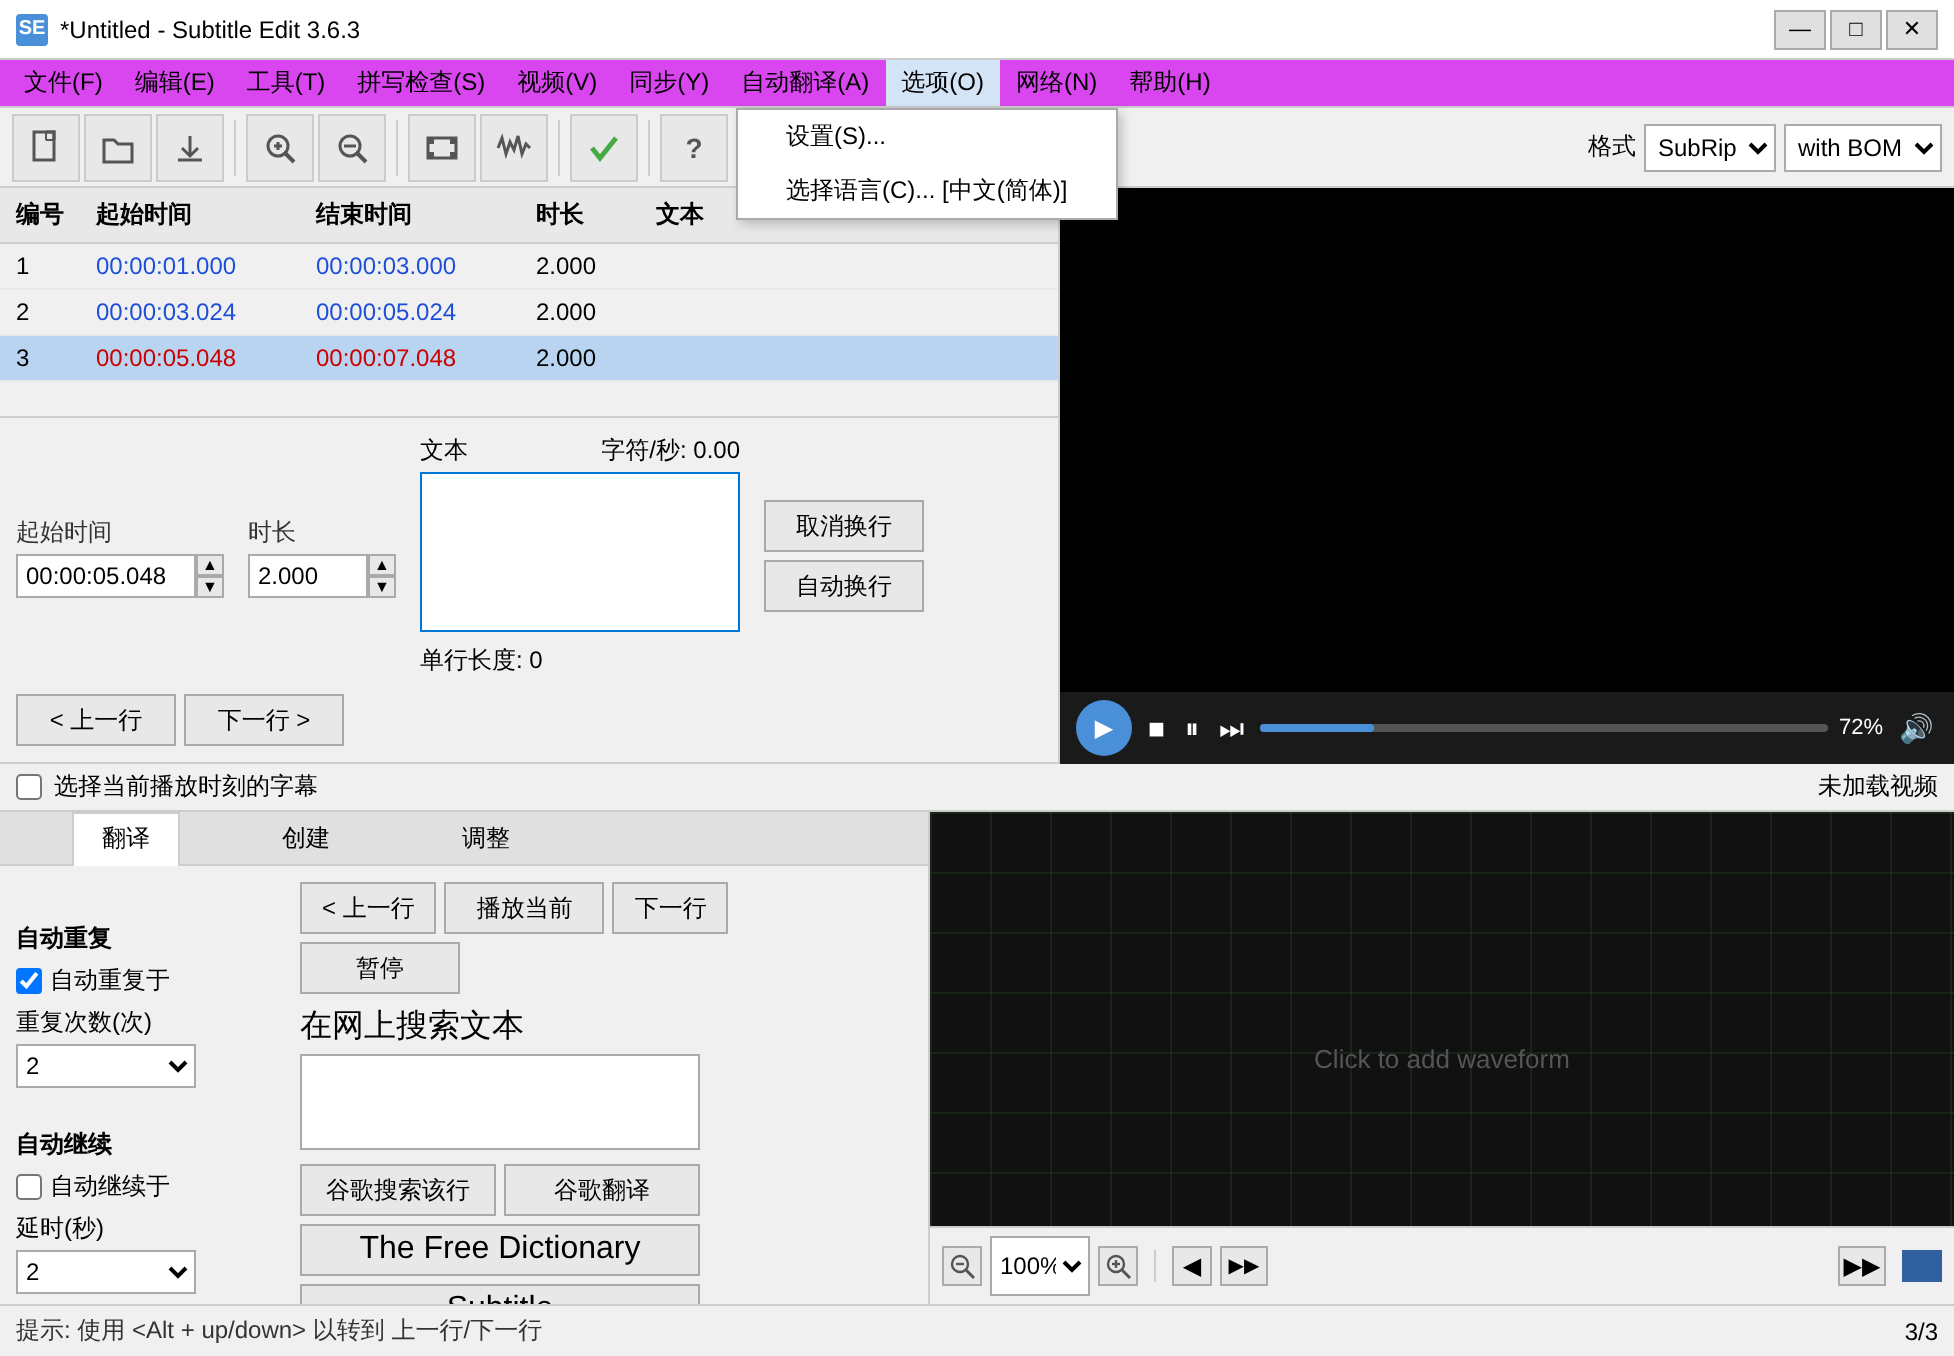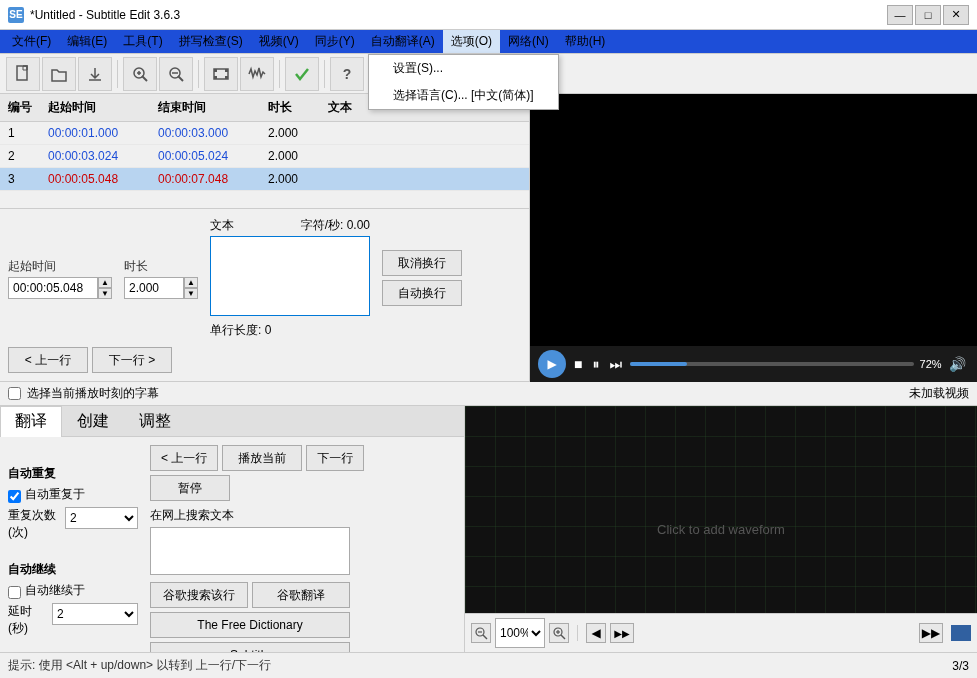--- a/index.html
+++ b/index.html
@@ -7,21 +7,21 @@
 
     
     .title-bar { background: #fff; border-bottom: 1px solid #ccc; display: flex; align-items: center; justify-content: space-between; height: 30px; padding: 0 8px; }
     .title-bar-left { display: flex; align-items: center; gap: 6px; }
     .title-bar-icon { width: 16px; height: 16px; background: #4a90d9; border-radius: 2px; display: flex; align-items: center; justify-content: center; color: white; font-size: 10px; font-weight: bold; }
     .title-bar-text { font-size: 12px; }
     .title-bar-controls { display: flex; gap: 2px; }
     .title-btn { width: 26px; height: 20px; background: #e0e0e0; border: 1px solid #aaa; cursor: pointer; display: flex; align-items: center; justify-content: center; font-size: 11px; }
 
     
-    .menu-bar { background: #1d4ed8; border-bottom: 1px solid #ccc; display: flex; align-items: center; height: 24px; padding: 0 4px; position: relative; }
+    .menu-bar { background: #d946ef; border-bottom: 1px solid #ccc; display: flex; align-items: center; height: 24px; padding: 0 4px; position: relative; }
     .menu-item { padding: 2px 8px; cursor: pointer; height: 100%; display: flex; align-items: center; font-size: 12px; }
     .menu-item.active { background: #d4e4f7; }
 
     
     .toolbar { background: #f0f0f0; border-bottom: 1px solid #ccc; display: flex; align-items: center; height: 40px; padding: 2px 6px; gap: 2px; }
     .toolbar-btn { width: 34px; height: 34px; background: #e8e8e8; border: 1px solid #ccc; cursor: pointer; display: flex; align-items: center; justify-content: center; font-size: 16px; }
     .toolbar-separator { width: 1px; height: 28px; background: #ccc; margin: 0 3px; }
     .toolbar-right { display: flex; align-items: center; gap: 4px; margin-left: auto; }
     .toolbar-label { font-size: 12px; }
     .format-select { height: 24px; font-size: 12px; border: 1px solid #aaa; background: white; padding: 0 2px; }
@@ -65,43 +65,43 @@
     .video-controls { background: #1a1a1a; padding: 4px 8px; display: flex; align-items: center; gap: 6px; }
     .video-progress { flex: 1; height: 4px; background: #555; border-radius: 2px; position: relative; }
     .video-progress-bar { width: 20%; height: 100%; background: #4a90d9; border-radius: 2px; }
     .ctrl-btn { background: none; border: none; color: white; cursor: pointer; font-size: 14px; padding: 2px; }
     .time-display { color: white; font-size: 11px; }
     .bottom-left { width: 465px; border-right: 1px solid #ccc; display: flex; flex-direction: column; }
     .bottom-right { flex: 1; background: #1a1a1a; position: relative; }
 
     
     .tabs { display: flex; background: #e0e0e0; border-bottom: 1px solid #ccc; }
-    .tab { padding: 4px 14px; cursor: pointer; font-size: 16px; border: 1px solid transparent; border-bottom: none; }
+    .tab { padding: 4px 14px; cursor: pointer; font-size: 12px; border: 1px solid transparent; border-bottom: none; margin-left: 36px; }
     .tab.active { background: white; border-color: #ccc; border-bottom-color: white; margin-bottom: -1px; z-index: 1; }
 
     
     .bottom-content { padding: 8px; flex: 1; overflow: hidden; }
 
     
     .section { margin-bottom: 8px; margin-top: 20px; }
     .section-title { font-size: 12px; font-weight: bold; margin-bottom: 4px; }
-    .checkbox-row { display: flex; align-items: flex-end; gap: 4px; font-size: 12px; }
+    .checkbox-row { display: flex; align-items: center; gap: 4px; font-size: 12px; }
     .checkbox-row input { cursor: pointer; }
-    .field-row { display: flex; gap: 2px; margin-top: 4px; }
+    .field-row { display: flex; flex-direction: column; gap: 2px; margin-top: 4px; }
     .field-label { font-size: 12px; }
     .dropdown-select { width: 90px; height: 22px; border: 1px solid #aaa; font-size: 12px; background: white; }
     .translation-right { flex: 1; padding: 6px; }
     .trans-nav-row { display: flex; gap: 4px; margin-bottom: 4px; }
     .trans-btn { height: 26px; padding: 0 10px; background: #e8e8e8; border: 1px solid #aaa; cursor: pointer; font-size: 12px; }
     .play-current-btn { width: 80px; }
-    .search-label { font-size: 12px; margin-bottom: 2px; }
+    .search-label { font-size: 16px; margin-bottom: 2px; }
     .search-textarea { width: 100%; height: 50px; border: 1px solid #aaa; font-size: 12px; padding: 4px; resize: none; background: white; }
     .search-btn-row { display: flex; gap: 4px; margin-top: 4px; }
     .search-btn { flex: 1; height: 26px; background: #e8e8e8; border: 1px solid #aaa; cursor: pointer; font-size: 12px; }
-    .dict-btn { width: 100%; height: 26px; background: #e8e8e8; border: 1px solid #aaa; cursor: pointer; font-size: 12px; margin-top: 4px; }
+    .dict-btn { width: 100%; height: 26px; background: #e8e8e8; border: 1px solid #aaa; cursor: pointer; font-size: 16px; margin-top: 4px; }
 
     
     .waveform-area { width: 100%; height: 100%; background: #111; display: flex; align-items: center; justify-content: center; position: relative; }
     .waveform-grid { position: absolute; top: 0; left: 0; width: 100%; height: 100%; background-image: linear-gradient(rgba(40,80,40,0.3) 1px, transparent 1px), linear-gradient(90deg, rgba(40,80,40,0.3) 1px, transparent 1px); background-size: 30px 30px; }
     .waveform-text { color: #555; font-size: 13px; z-index: 1; }
 
     
     .status-bar { height: 26px; background: #f0f0f0; border-top: 1px solid #ccc; display: flex; align-items: center; justify-content: space-between; padding: 0 8px; }
     .status-hint { font-size: 12px; color: #333; }
     .status-count { font-size: 12px; }
@@ -211,20 +211,29 @@
         </svg>
     </button>
     <div class="toolbar-separator"></div>
     <button class="toolbar-btn" title="检查">
       <svg width="18" height="18" viewBox="0 0 18 18">
           <polyline points="3,9 7,14 15,4" fill="none" stroke="#4a4" stroke-width="2.5"></polyline>
         </svg>
     </button>
     <div class="toolbar-separator"></div>
     <button class="toolbar-btn" title="帮助" style="font-weight:bold; color:#555; font-size:14px;">?</button>
+    <div class="toolbar-right">
+      <span class="toolbar-label">格式</span>
+      <select class="format-select">
+        <option>SubRip</option>
+      </select>
+      <select class="bom-select">
+        <option>with BOM</option>
+      </select>
+    </div>
   </div>
 
   <div style="display:flex; flex:1; overflow:hidden; height:340px;">
 
     <div class="left-panel">
 
       <div class="table-area" style="height:140px; overflow:hidden;">
         <div class="table-header">
           <div class="table-header-cell">编号</div>
           <div class="table-header-cell">起始时间</div>

